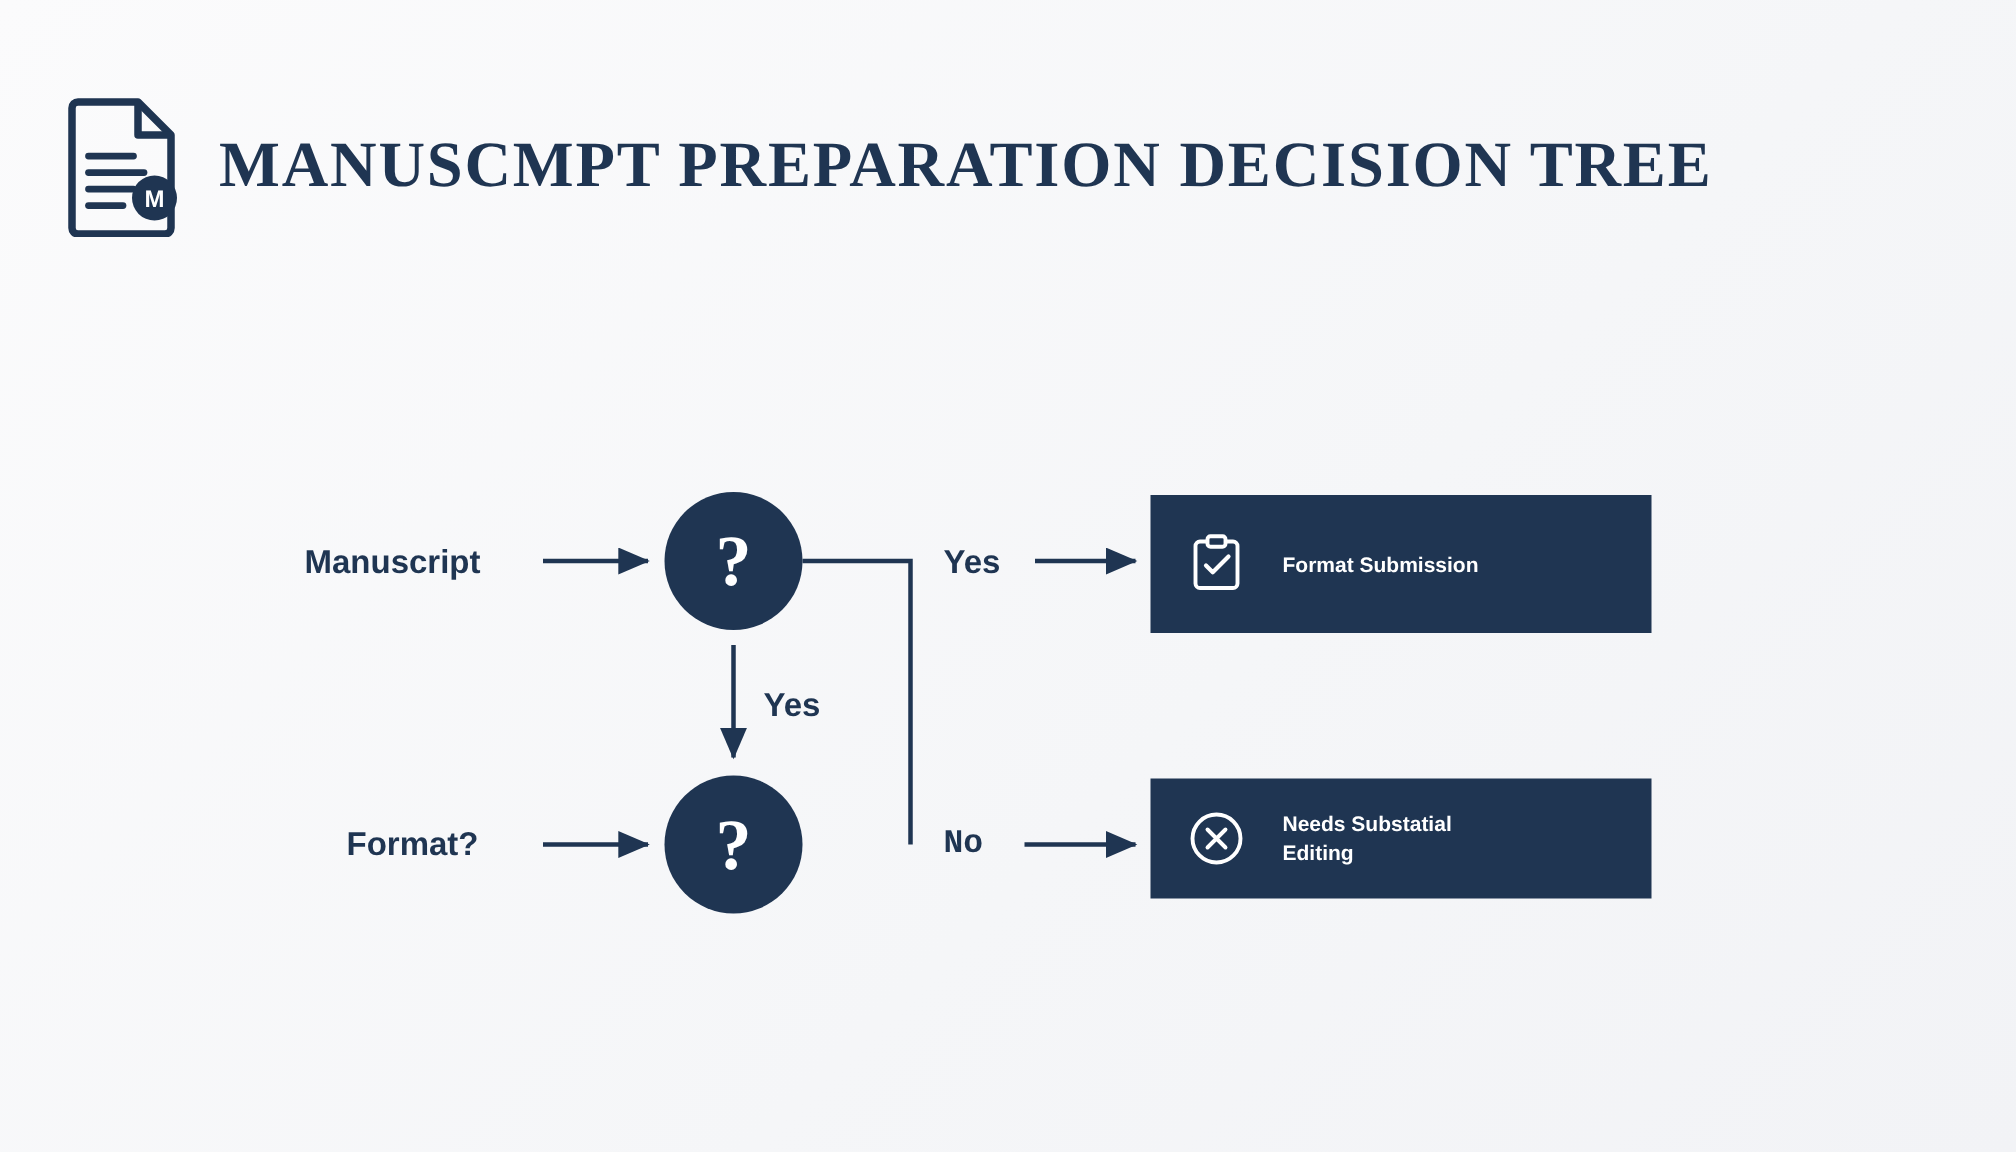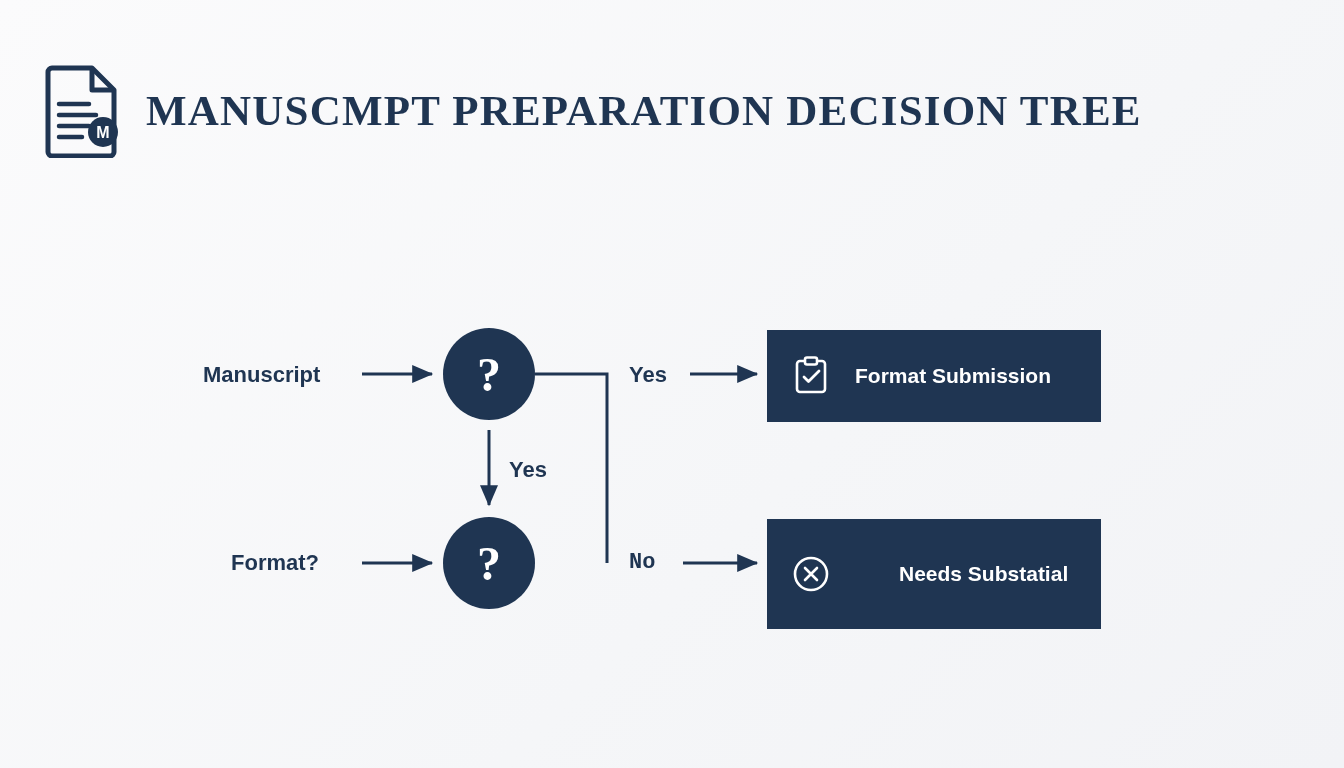--- a/index.html
+++ b/index.html
@@ -94,31 +94,31 @@
   .outcome {
     position: absolute;
     width: 334px;
     background: #1f3552;
     display: flex;
     align-items: center;
     padding: 0 0 0 24px;
     box-sizing: border-box;
   }
   .outcome-1 { left: 767px; top: 330px; height: 92px; }
-  .outcome-2 { left: 767px; top: 519px; height: 110px; gap: 44px; }
+  .outcome-2 { left: 767px; top: 519px; height: 80px; }
 
   .outcome-icon {
     flex: 0 0 auto;
     width: 40px;
     height: 40px;
     margin-right: 24px;
   }
   .outcome-text {
     color: #ffffff;
-    font-size: 21px;
+    font-size: 14px;
     font-weight: bold;
     line-height: 1.35;
   }
   .outcome-text .l2 { display: block; }
 
   svg.connectors {
     position: absolute;
     left: 0;
     top: 0;
     width: 1344px;
@@ -200,17 +200,18 @@
 
     <div class="outcome outcome-2">
       <span class="outcome-icon">
         <svg viewBox="0 0 40 40" width="40" height="40" xmlns="http://www.w3.org/2000/svg">
           <circle cx="20" cy="20" r="16" fill="none" stroke="#ffffff" stroke-width="2.6"></circle>
           <path d="M14 14 L26 26 M26 14 L14 26" stroke="#ffffff" stroke-width="2.6" stroke-linecap="round"></path>
         </svg>
       </span>
       <span class="outcome-text">
         <span>Needs Substatial</span>
+        <span class="l2">Editing</span>
       </span>
     </div>
 
   </div>
 </div>
 
 </body></html>

